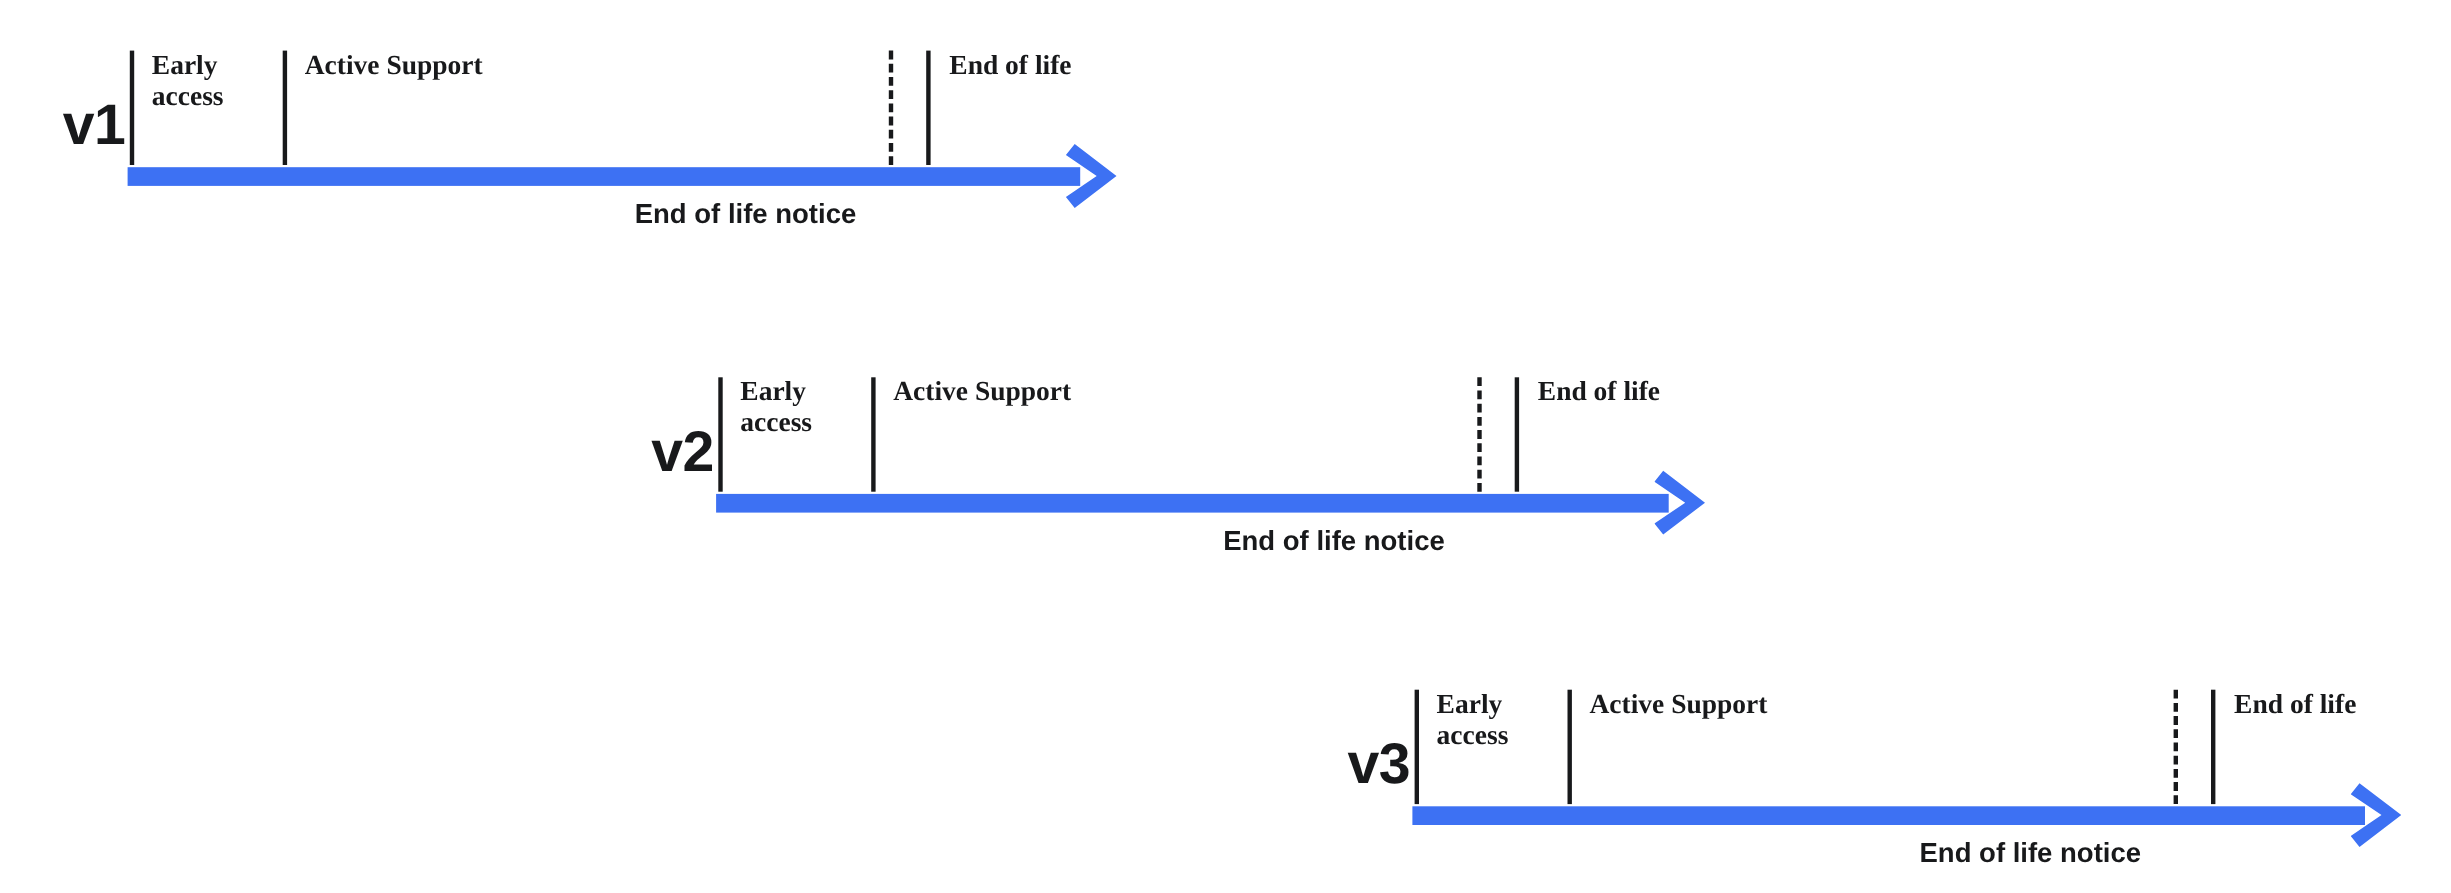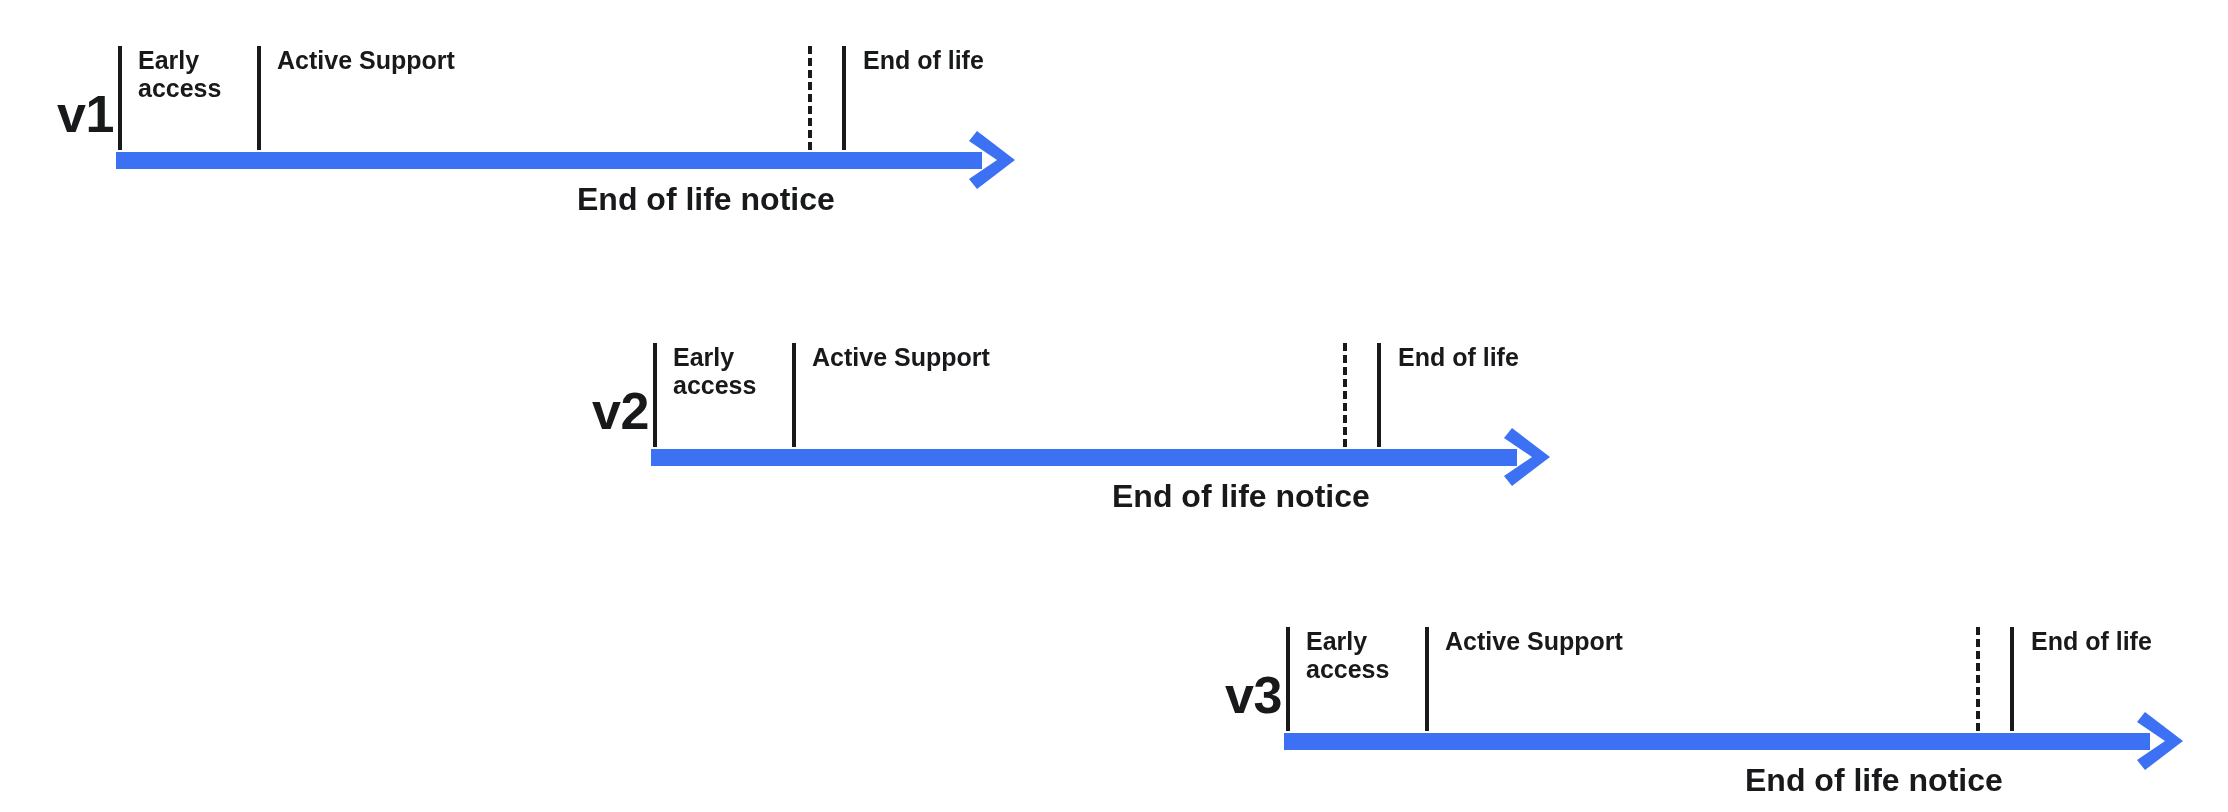--- a/index.html
+++ b/index.html
@@ -60,20 +60,21 @@
 
   
   .phase-label {
     position: absolute;
     top: 10px;
     font-size: 25px;
     font-weight: 700;
     color: #18191b;
     line-height: 1.12;
     white-space: pre-line;
+    font-family: Liberation Serif, serif;
   }
 
   
   .bar {
     position: absolute;
     height: 17px;
     background: var(--accent, #3d71f3);
   }
 
   
@@ -81,21 +82,21 @@
     position: absolute;
     width: 54px;
     height: 62px;
     overflow: visible;
   }
   .arrow-head svg { display: block; }
 
   
   .notice-label {
     position: absolute;
-    font-size: 32px;
+    font-size: 25px;
     font-weight: 700;
     color: #18191b;
     white-space: nowrap;
   }
 </style>
 </head>
 <body>
 
 <div id="canvas">
 

